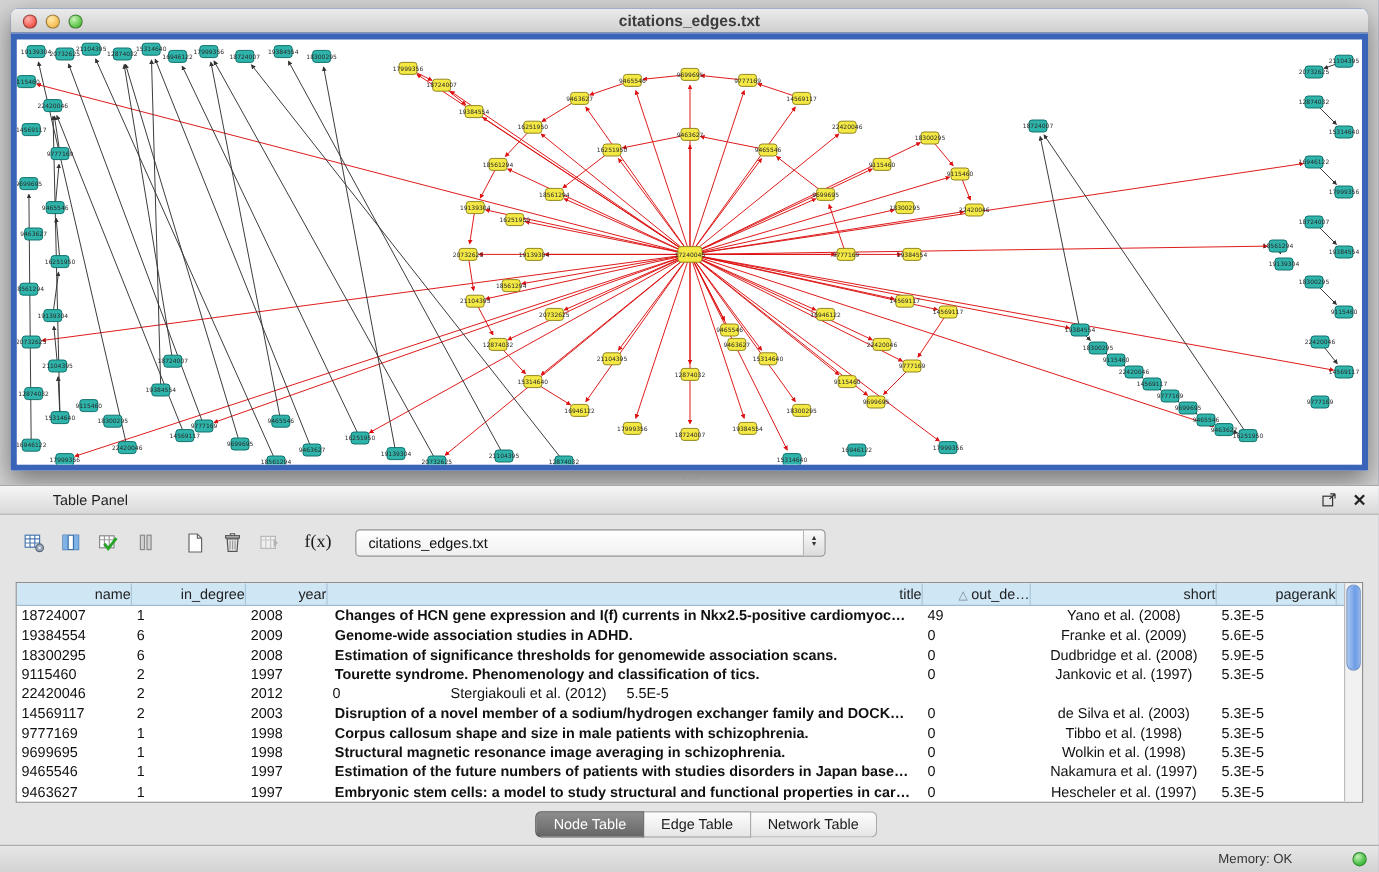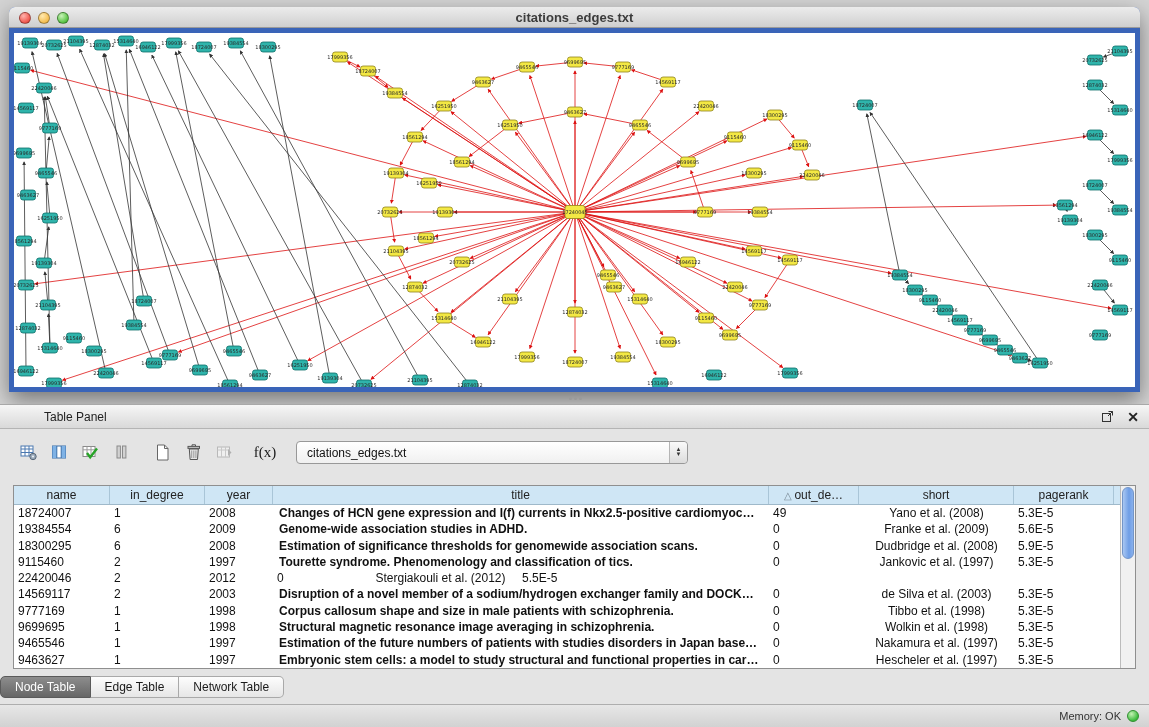--- a/index.html
+++ b/index.html
@@ -51,46 +51,46 @@
   .combo .val { position:absolute; left:10px; top:4px; }
   .combo .step { position:absolute; right:0; top:0; bottom:0; width:18px;
     border-left:1px solid #b5b5b5; background:linear-gradient(#fafafa,#dcdcdc);
     border-radius:0 4px 4px 0; display:flex; flex-direction:column; align-items:center; justify-content:center; }
   .combo .step span { font-size:6px; line-height:5px; color:#333; }
 
   .tablebox { position:absolute; left:13px; top:80px; width:1123px; height:184px;
     background:#ffffff; border:1px solid #8f8f8f; overflow:hidden; }
   .thead { display:flex; height:19px; background:#cfe6f5; border-bottom:1px solid #9fb9ca;
     padding-right:15px; }
-  .hcell { font-size:12px; color:#222; text-align:center; line-height:18px;
+  .hcell { font-size:12px; color:#222; text-align:right; line-height:18px;
     border-right:1px solid #a9c5d7; overflow:hidden; white-space:nowrap; cursor:pointer; }
   .sort-tri { color:#7a8a96; font-size:10px; }
   .c0{width:96px;} .c1{width:95px;} .c2{width:68px;} .c3{width:496px;}
   .c4{width:90px;} .c5{width:155px;} .c6{width:100px;}
   .trow { display:flex; height:16.3px; background:#fff; }
   .tcell { font-size:12px; color:#111; line-height:16.3px; white-space:nowrap; overflow:hidden;
     padding-left:4px; }
   .tcell.c3 { padding-left:6px;font-weight:bold; }
   .tcell.c5 { text-align:center; padding-left:0; }
   .vscroll { position:absolute; right:0; top:0; bottom:0; width:15px;
     background:#f1f1f1; border-left:1px solid #bcbcbc; }
   .vthumb { position:absolute; left:1px; right:1px; top:1px; height:72px; border-radius:7px;
     background:linear-gradient(90deg,#a9c7f2,#6f9ee6 60%,#88b0ec); border:1px solid #7295c9; }
 
-  .tabs { position:absolute; left:0; right:0; top:271px; display:flex; justify-content:flex-start; }
+  .tabs { position:absolute; left:0; right:0; top:271px; display:flex; justify-content:center;padding-left:28px; }
   .tab { height:22px; line-height:20px; font-size:12px; padding:0 14px; cursor:pointer;
     background:linear-gradient(#fdfdfd,#e6e6e6); border:1px solid #a9a9a9; border-left:none; color:#1a1a1a; }
   .tab:first-child { border-left:1px solid #a9a9a9; border-radius:5px 0 0 5px; }
   .tab:last-child { border-radius:0 5px 5px 0; }
   .tab.sel { background:linear-gradient(#8d8d8d,#666666); color:#ffffff; border-color:#5a5a5a; }
 
   
   #status-bar { position:absolute; left:0; top:704px; width:1149px; height:23px;
     background:linear-gradient(#e7e7e7,#d2d2d2); border-top:1px solid #aeaeae;
-    display:flex; align-items:center; justify-content:flex-end; padding-right:10px; }
+    display:flex; align-items:center; justify-content:flex-end; padding-right:10px;gap:44px; }
   #status-bar .mem { font-size:11px; color:#333; margin-right:6px; }
   .memdot { width:12px; height:12px; border-radius:50%; border:1px solid #2f8f2f;
     background:radial-gradient(circle at 35% 30%, #c5f2b5, #3dbb3d 70%); }
 </style>
 </head>
 <body>
 
 <div id="network-window">
   <div class="titlebar">
     <div class="lights">

